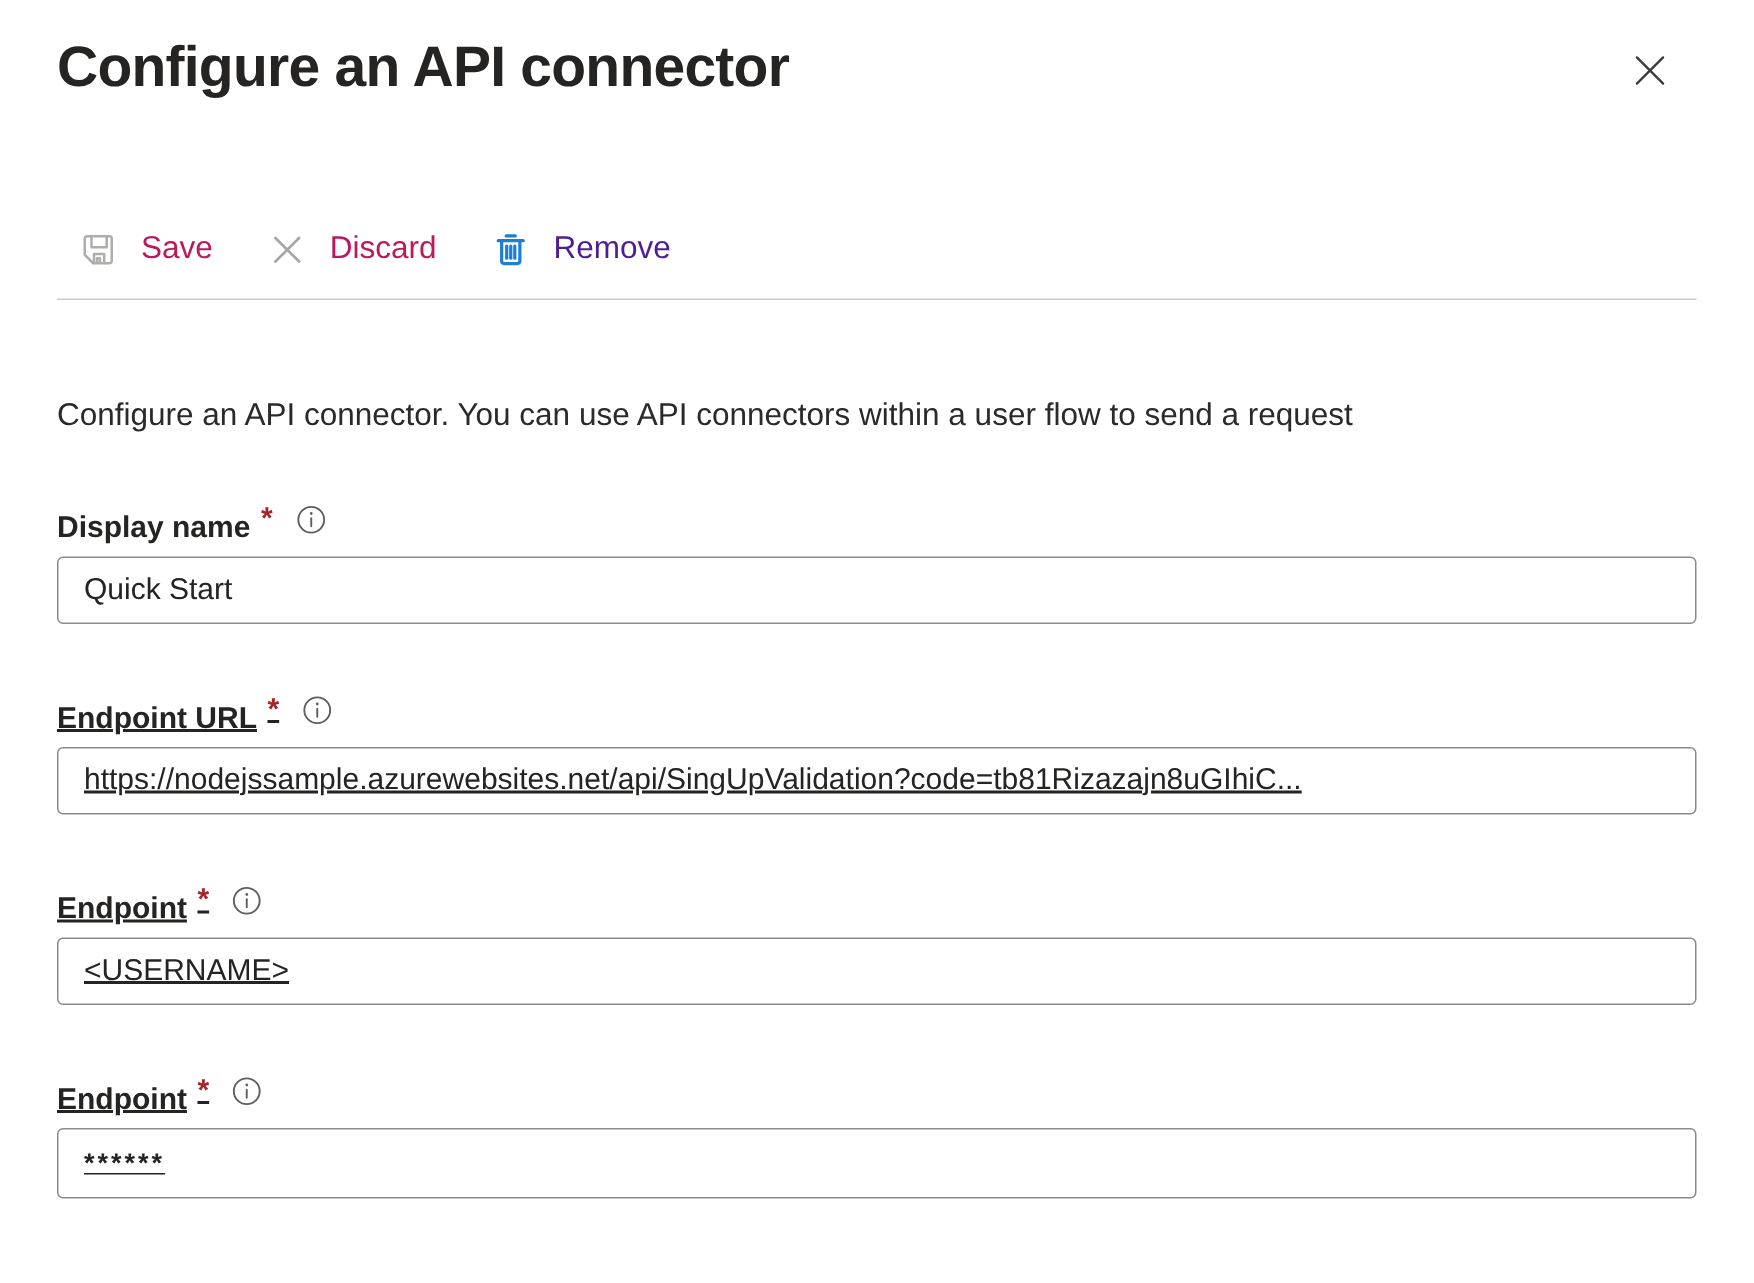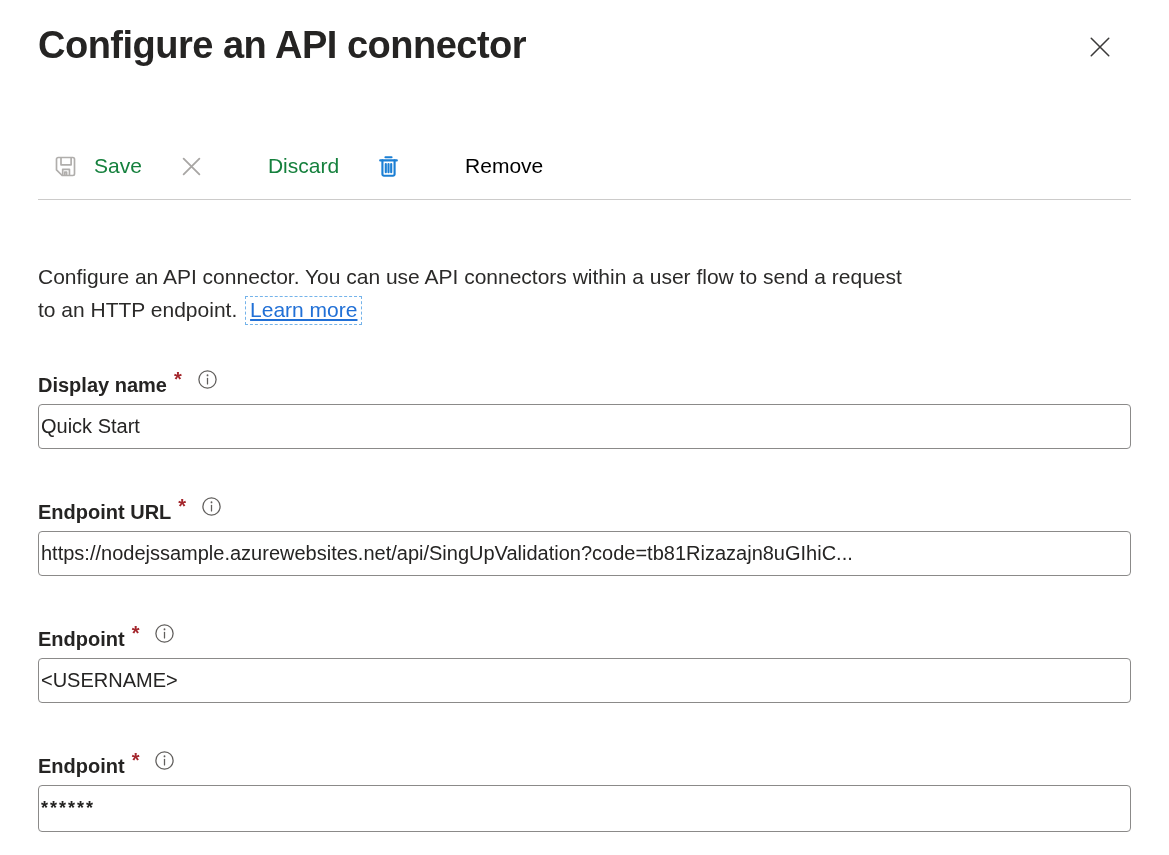--- a/index.html
+++ b/index.html
@@ -30,25 +30,25 @@
   .toolbar {
     margin-top: 78px;
     display: flex; align-items: center;
     height: 40px;
   }
   .tb-btn {
     display: flex; align-items: center;
     background: none; border: none; cursor: pointer;
     padding: 0 14px; height: 40px;
     font-family: "Liberation Sans", sans-serif;
-    font-size: 21px; color: #000000;
-  }
-  .tb-btn + .tb-btn { margin-left: 8px; gap: 48px; }
+    font-size: 21px; color: #4c1d95;
+  }
+  .tb-btn + .tb-btn { margin-left: 8px; }
   .tb-btn .tb-icon { display: flex; align-items: center; margin-right: 15px; }
-  .tb-btn.disabled { color: #15803d; cursor: default; justify-content: center; }
+  .tb-btn.disabled { color: #be185d; cursor: default; justify-content: center; }
 
   .toolbar-divider {
     margin-top: 13px;
     border: none; border-top: 1px solid #cccbca;
     height: 0;
   }
 
   
   .description {
     margin-top: 60px;
@@ -57,30 +57,30 @@
   .description .line { display: block; }
   .learn-more {
     color: #2170d6; text-decoration: underline;
     border: 1px dashed #74b3ea;
     padding: 1px 4px 3px 4px; margin-left: 2px;
     cursor: pointer;
   }
 
   
   .field-group { margin-top: 40px; }
-  .field-group + .field-group { margin-top: 44px; }
+  .field-group + .field-group { margin-top: 44px; text-decoration: underline; }
   .label-row { display: flex; align-items: center; height: 26px; }
   .field-label { font-size: 20px; font-weight: 700; color: #252423; margin-top: 13px; }
   .required { color: #a4262c; font-size: 20px; font-weight: 700; margin-left: 7px; }
   .info { display: flex; align-items: center; margin-left: 15px; cursor: default; }
 
   .text-input {
     box-sizing: border-box;
     display: block; width: 100%; height: 45px;
-    margin-top: 12px; padding: 0 2px;
+    margin-top: 12px; padding: 0 17px;
     border: 1.5px solid #8b8a89; border-radius: 4px;
     font-family: "Liberation Sans", sans-serif;
     font-size: 20px; color: #252423;
     background: #fff; outline: none;
   }
   .password-input {
     height: 47px;
     font-size: 18px; font-weight: 600; letter-spacing: 2px;
   }
 </style>
@@ -134,24 +134,20 @@
         </svg>
       </span>
       <span>Remove</span>
     </button>
   </div>
 
   <hr class="toolbar-divider">
 
   <div class="description">
     <span class="line">Configure an API connector. You can use API connectors within a user flow to send a request</span>
-    <span class="line">
-      <span>to an HTTP endpoint.</span>
-      <a class="learn-more">Learn more</a>
-    </span>
   </div>
 
   <div class="field-group">
     <div class="label-row">
       <span class="field-label">Display name</span>
       <span class="required">*</span>
       <span class="info">
         <svg width="21" height="21" viewBox="0 0 20 20" fill="none" stroke="#605e5c" stroke-width="1.2" stroke-linecap="round">
           <circle cx="10" cy="10" r="8.2"></circle>
           <path d="M10 9 V14.2"></path>

